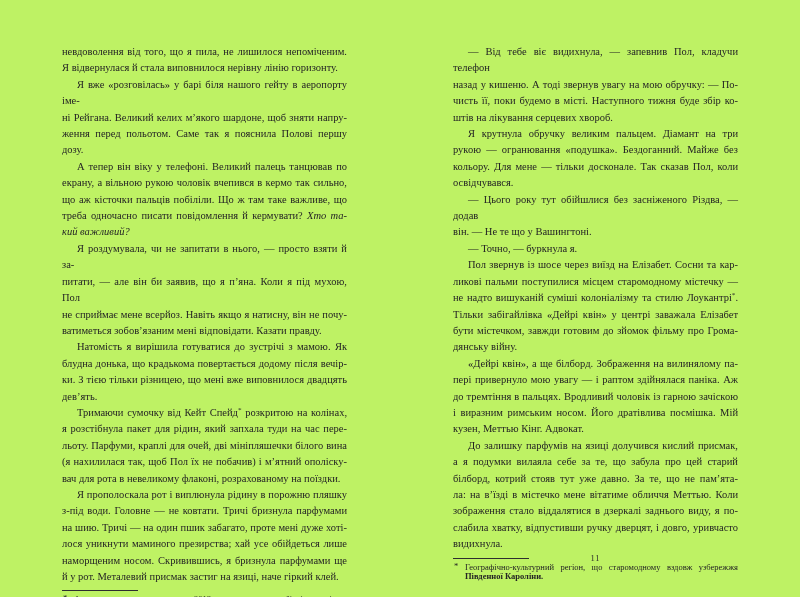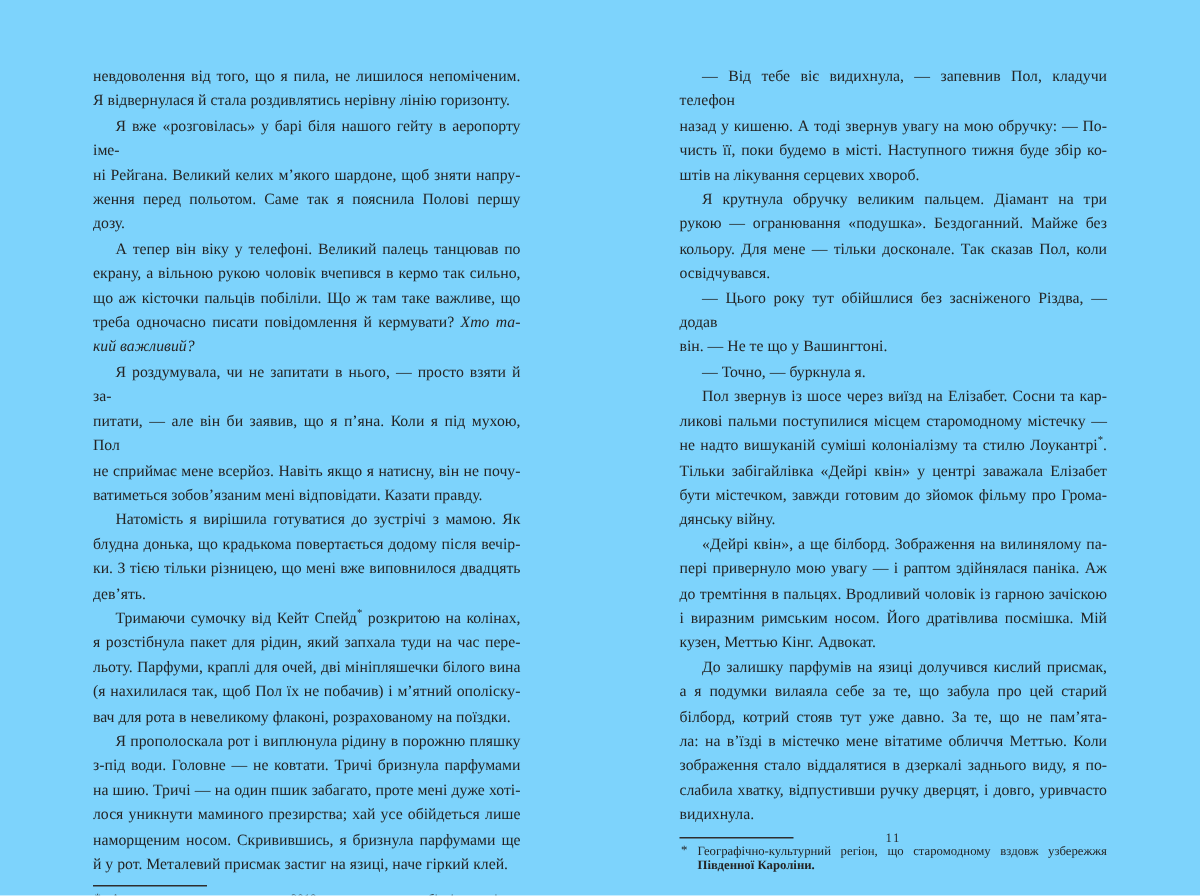--- a/index.html
+++ b/index.html
@@ -1,19 +1,19 @@
 <!DOCTYPE html>
 <html><head>
 <meta charset="utf-8">
 <style>
   html,body { margin:0; padding:0; background:#ffffff; }
   .spread {
     position:relative;
     width:800px; height:597px;
-    background:#7dd3fc;
+    background:#bef264;
     font-family:"Liberation Serif","DejaVu Serif",serif;
     color:#242424;
     overflow:hidden;
   }
   .col { position:absolute; top:44px; width:285px; height:540px; }
   .col.left  { left:62px; }
   .col.right { left:453px; }
   .body { font-size:10.5px; line-height:16.4px; }
   .line { text-align:justify; text-align-last:justify; }
   .line.last { text-align-last:left; }
@@ -32,21 +32,21 @@
 </style>
 </head>
 <body>
 
 <div class="spread">
 
   <section class="col left">
     <div class="body">
         <div>
           <div class="line">невдоволення від того, що я пила, не лишилося непоміченим.</div>
-          <div class="line last">Я відвернулася й стала роздивлятись нерівну лінію горизонту.</div>
+          <div class="line last">Я відвернулася й стала виповнилося нерівну лінію горизонту.</div>
         </div>
         <div>
           <div class="line ind">Я вже «розговілась» у барі біля нашого гейту в аеропорту іме-</div>
           <div class="line">ні Рейгана. Великий келих м’якого шардоне, щоб зняти напру-</div>
           <div class="line last">ження перед польотом. Саме так я пояснила Полові першу дозу.</div>
         </div>
         <div>
           <div class="line ind">А тепер він віку у телефоні. Великий палець танцював по</div>
           <div class="line">екрану, а вільною рукою чоловік вчепився в кермо так сильно,</div>
           <div class="line">що аж кісточки пальців побіліли. Що ж там таке важливе, що</div>

